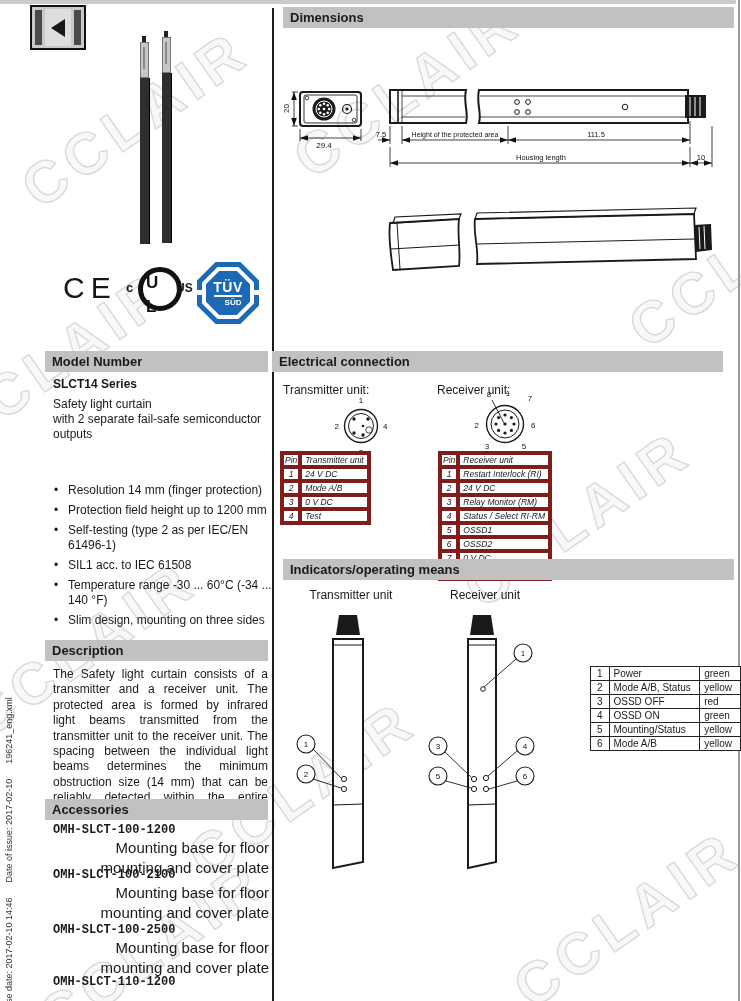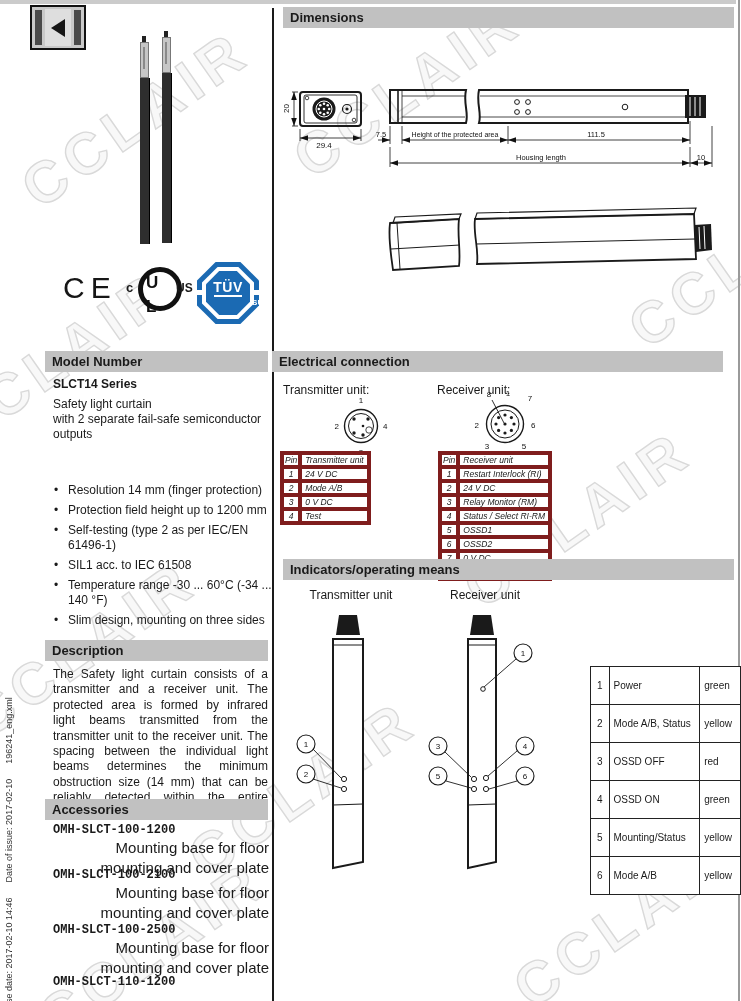--- a/index.html
+++ b/index.html
@@ -44,42 +44,42 @@
   .ulmark .us{position:absolute;left:50px;top:14px;font-size:12px;font-weight:bold;}
   .tuv{position:absolute;left:197px;top:262px;width:62px;height:62px;z-index:2;}
   .oct{clip-path:polygon(30% 0,70% 0,100% 30%,100% 70%,70% 100%,30% 100%,0 70%,0 30%);}
   .tuv .o1{position:absolute;inset:0;background:#1b6ab3;}
   .tuv .o2{position:absolute;inset:5px;background:#fff;}
   .tuv .o3{position:absolute;inset:9px;background:#1b6ab3;}
   .tuv .hb{position:absolute;top:28px;height:5px;width:9px;background:#fff;}
   .tuv .t1{position:absolute;left:0;top:17px;width:62px;text-align:center;color:#fff;
            font-weight:bold;font-size:14px;letter-spacing:0.5px;}
   .tuv .rule{position:absolute;left:17px;top:33px;width:28px;height:2px;background:#fff;}
-  .tuv .t2{position:absolute;left:0;top:36px;width:72px;text-align:right;color:#fff;
+  .tuv .t2{position:absolute;left:0;top:36px;width:72px;text-align:center;color:#fff;
            font-size:8px;font-weight:bold;}
   
   .side-text{position:absolute;left:4px;top:1003px;transform:rotate(-90deg);
              transform-origin:0 0;font-size:9px;white-space:pre;color:#333;z-index:2;}
   
   .feat{position:absolute;left:53px;top:483px;width:216px;margin:0;padding:0 0 0 15px;
         list-style:none;font-size:12px;line-height:15px;z-index:2;}
   .feat li{position:relative;margin-bottom:5px;}
   .feat li:before{content:"\2022";position:absolute;left:-14px;}
   .desc-p{position:absolute;left:53px;top:667px;width:215px;font-size:12px;line-height:15.4px;
           text-align:justify;z-index:2;margin:0;}
   .acc-item{position:absolute;left:53px;width:216px;z-index:2;}
   .acc-item .nm{font-size:12px;font-weight:bold;line-height:13px;margin-bottom:1px;font-family:Liberation Mono, monospace;}
   .acc-item .ds{font-size:15px;line-height:20px;text-align:right;}
   
   table.pin{position:absolute;border-collapse:collapse;font-size:8.5px;z-index:2;background:#fff;}
   table.pin td,table.pin th{border:4px solid #7f1d1d;padding:0 3px;height:10px;line-height:10px;
         text-align:left;font-weight:normal;white-space:nowrap;font-style:italic;}
   table.pin td.c,table.pin th.c{text-align:center;padding:0 1px;}
   table.led{position:absolute;left:590px;top:666px;border-collapse:collapse;font-size:10px;z-index:2;background:#fff;}
-  table.led td{border:1px solid #222;padding:12px 4px;height:13px;line-height:13px;white-space:nowrap;}
+  table.led td{border:1px solid #222;padding:0 4px;height:13px;line-height:13px;white-space:nowrap;}
   table.led td.c{text-align:center;padding:0 2px;}
   .unit-label{position:absolute;font-size:12px;z-index:2;}
   svg{position:absolute;z-index:1;}
   svg text{font-family:"Liberation Sans",sans-serif;fill:#111;}
 </style>
 </head>
 <body>
 
 <div class="page">
 

